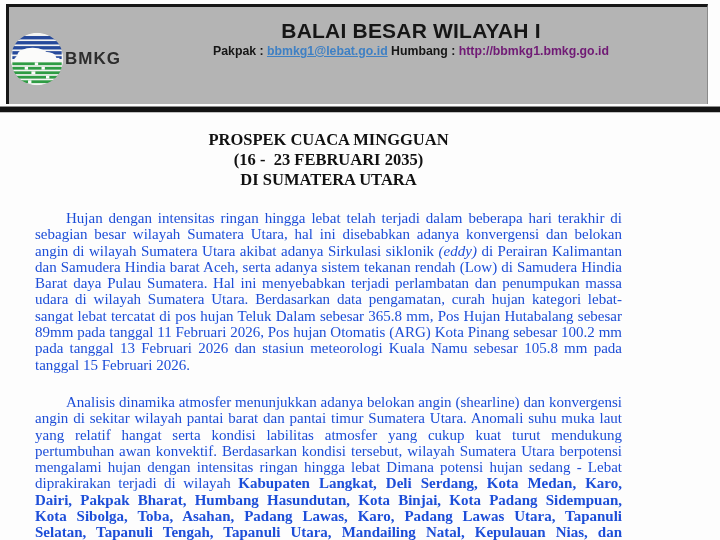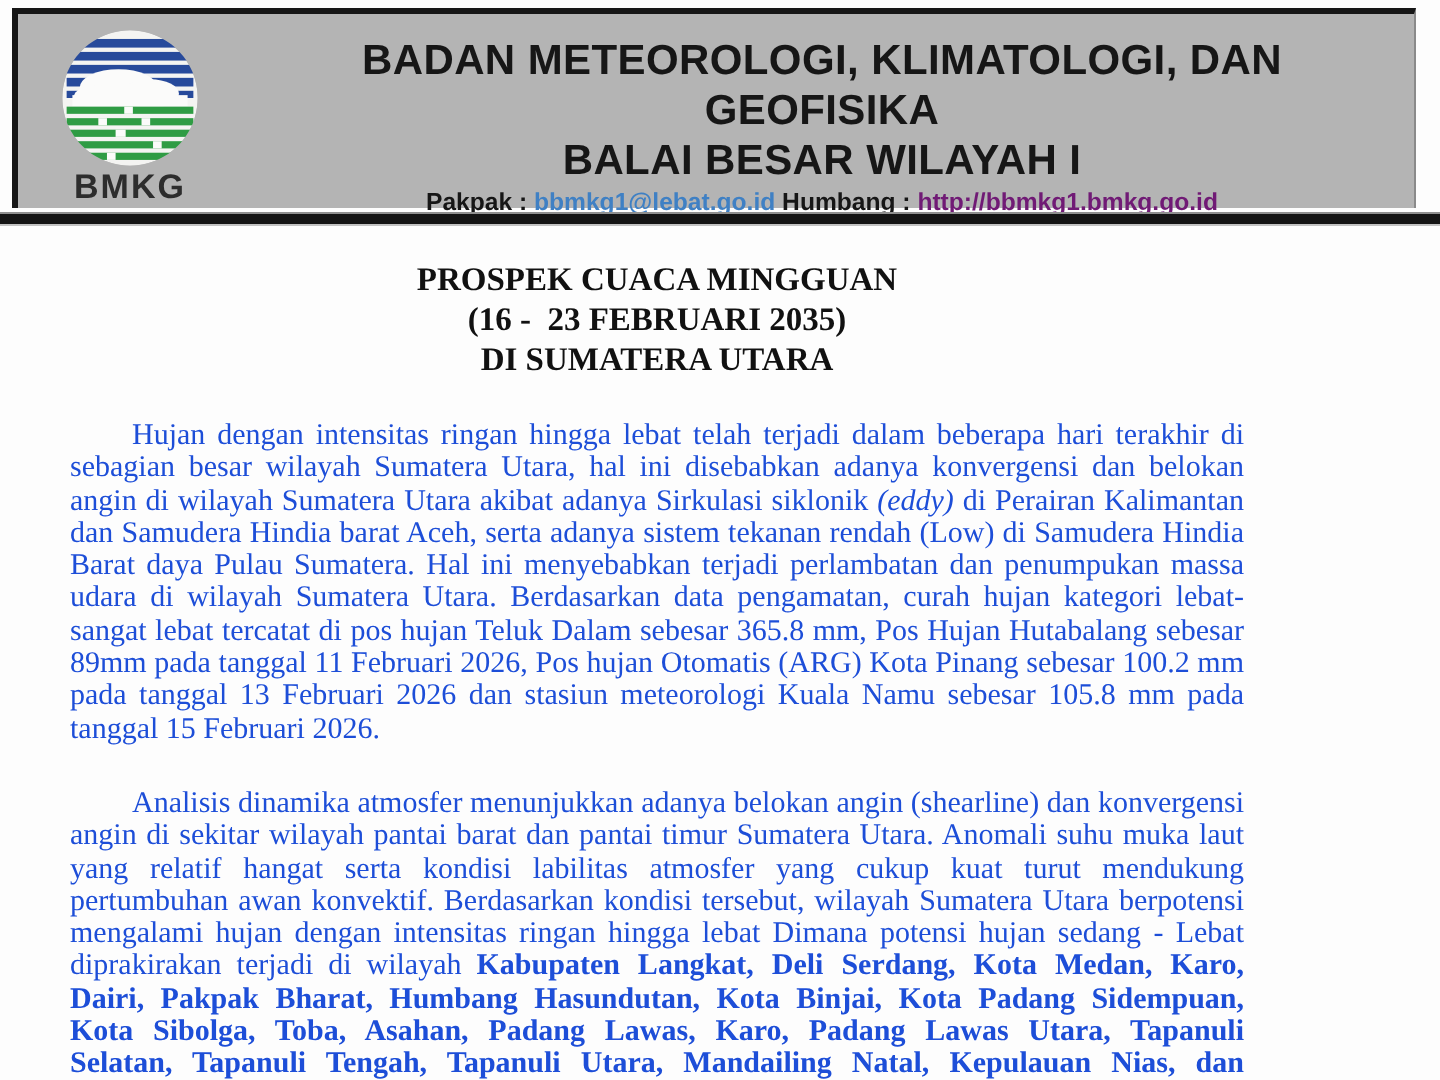--- a/index.html
+++ b/index.html
@@ -20,21 +20,21 @@
     background: #b4b4b4;
     border-top: 3px solid #161616;
     border-left: 3px solid #161616;
     border-right: 1px solid #8a8a8a;
     display: flex;
     box-sizing: border-box;
   }
   .logo-block {
     width: 112px;
     display: flex;
-    flex-direction: column;
+    flex-direction: row;
     align-items: center;
     padding-top: 6px;
     box-sizing: border-box;
   }
   .logo-svg { width: 72px; height: 72px; display: block; }
   .logo-text {
     font-family: "Liberation Sans", sans-serif;
     font-weight: bold;
     font-size: 17px;
     letter-spacing: 1px;
@@ -145,21 +145,20 @@
         <rect x="66" y="80" width="6" height="5"></rect>
         <rect x="34" y="88" width="6" height="5"></rect>
       </g>
 
       <path d="M0 0 H100 V100 H0 Z M50 3 a47 47 0 1 0 0.0001 0 Z" fill="#b4b4b4" fill-rule="evenodd"></path>
     </svg>
     <div class="logo-text">BMKG</div>
   </div>
 
   <div class="head-text">
-    <div class="org-line">BADAN METEOROLOGI, KLIMATOLOGI, DAN GEOFISIKA</div>
     <div class="org-line">BALAI BESAR WILAYAH I</div>
     <div class="email-line"><span>Pakpak : </span><span class="email-link">bbmkg1@lebat.go.id</span><span> Humbang : </span><span class="website-link">http://bbmkg1.bmkg.go.id</span></div>
   </div>
 
 </div>
 
 <div class="head-rule"></div>
 
 <div class="doc">
 

